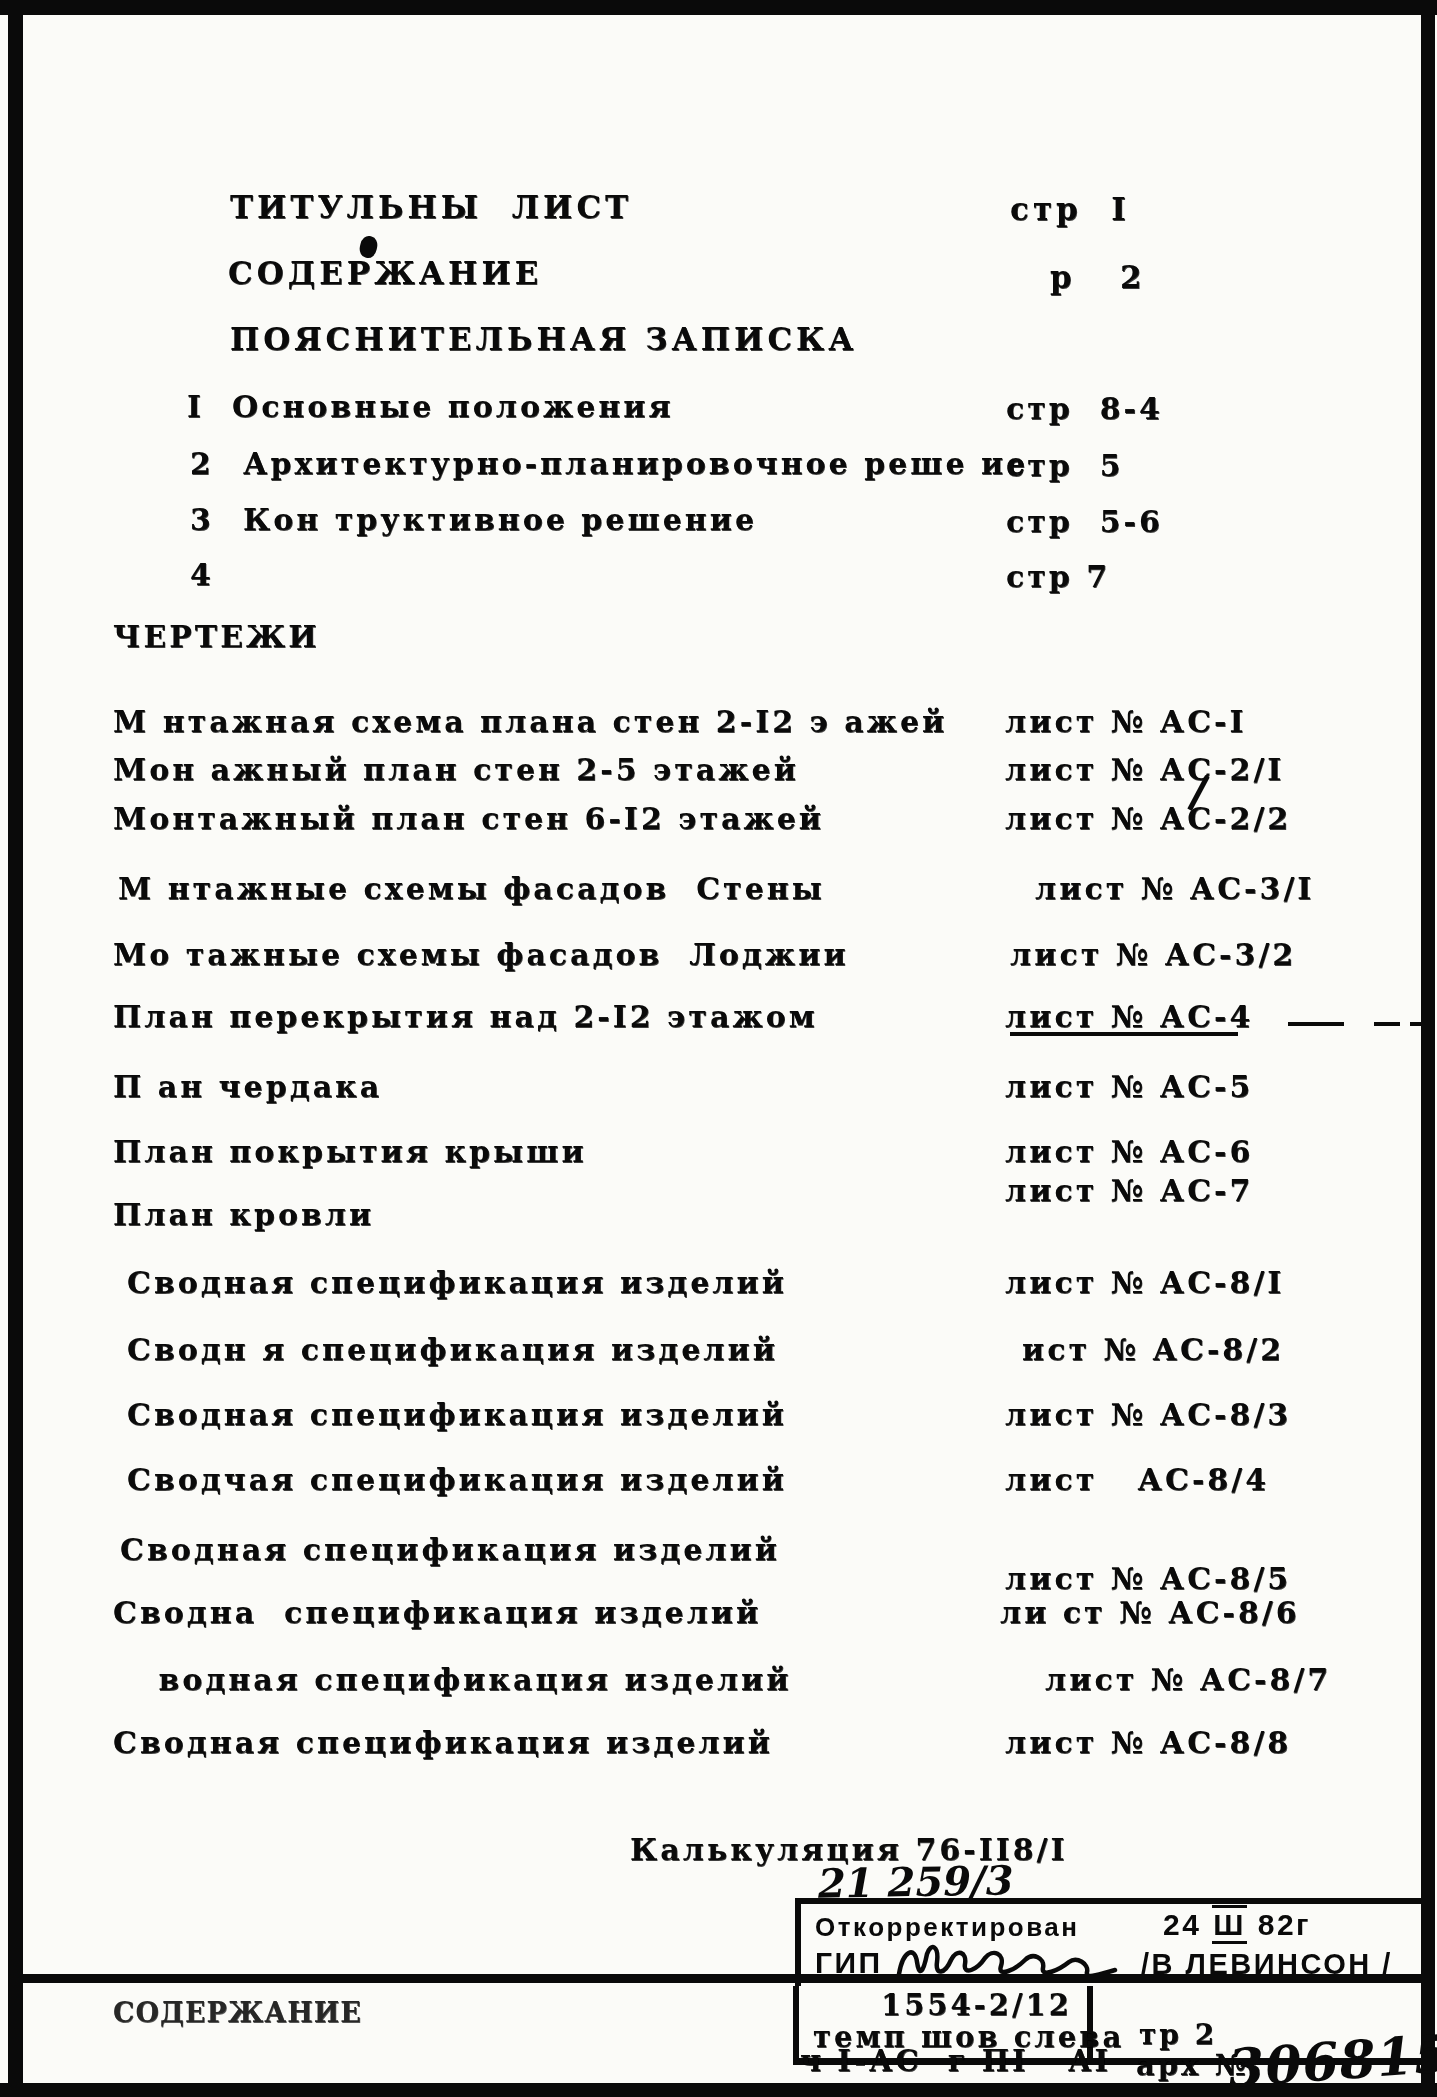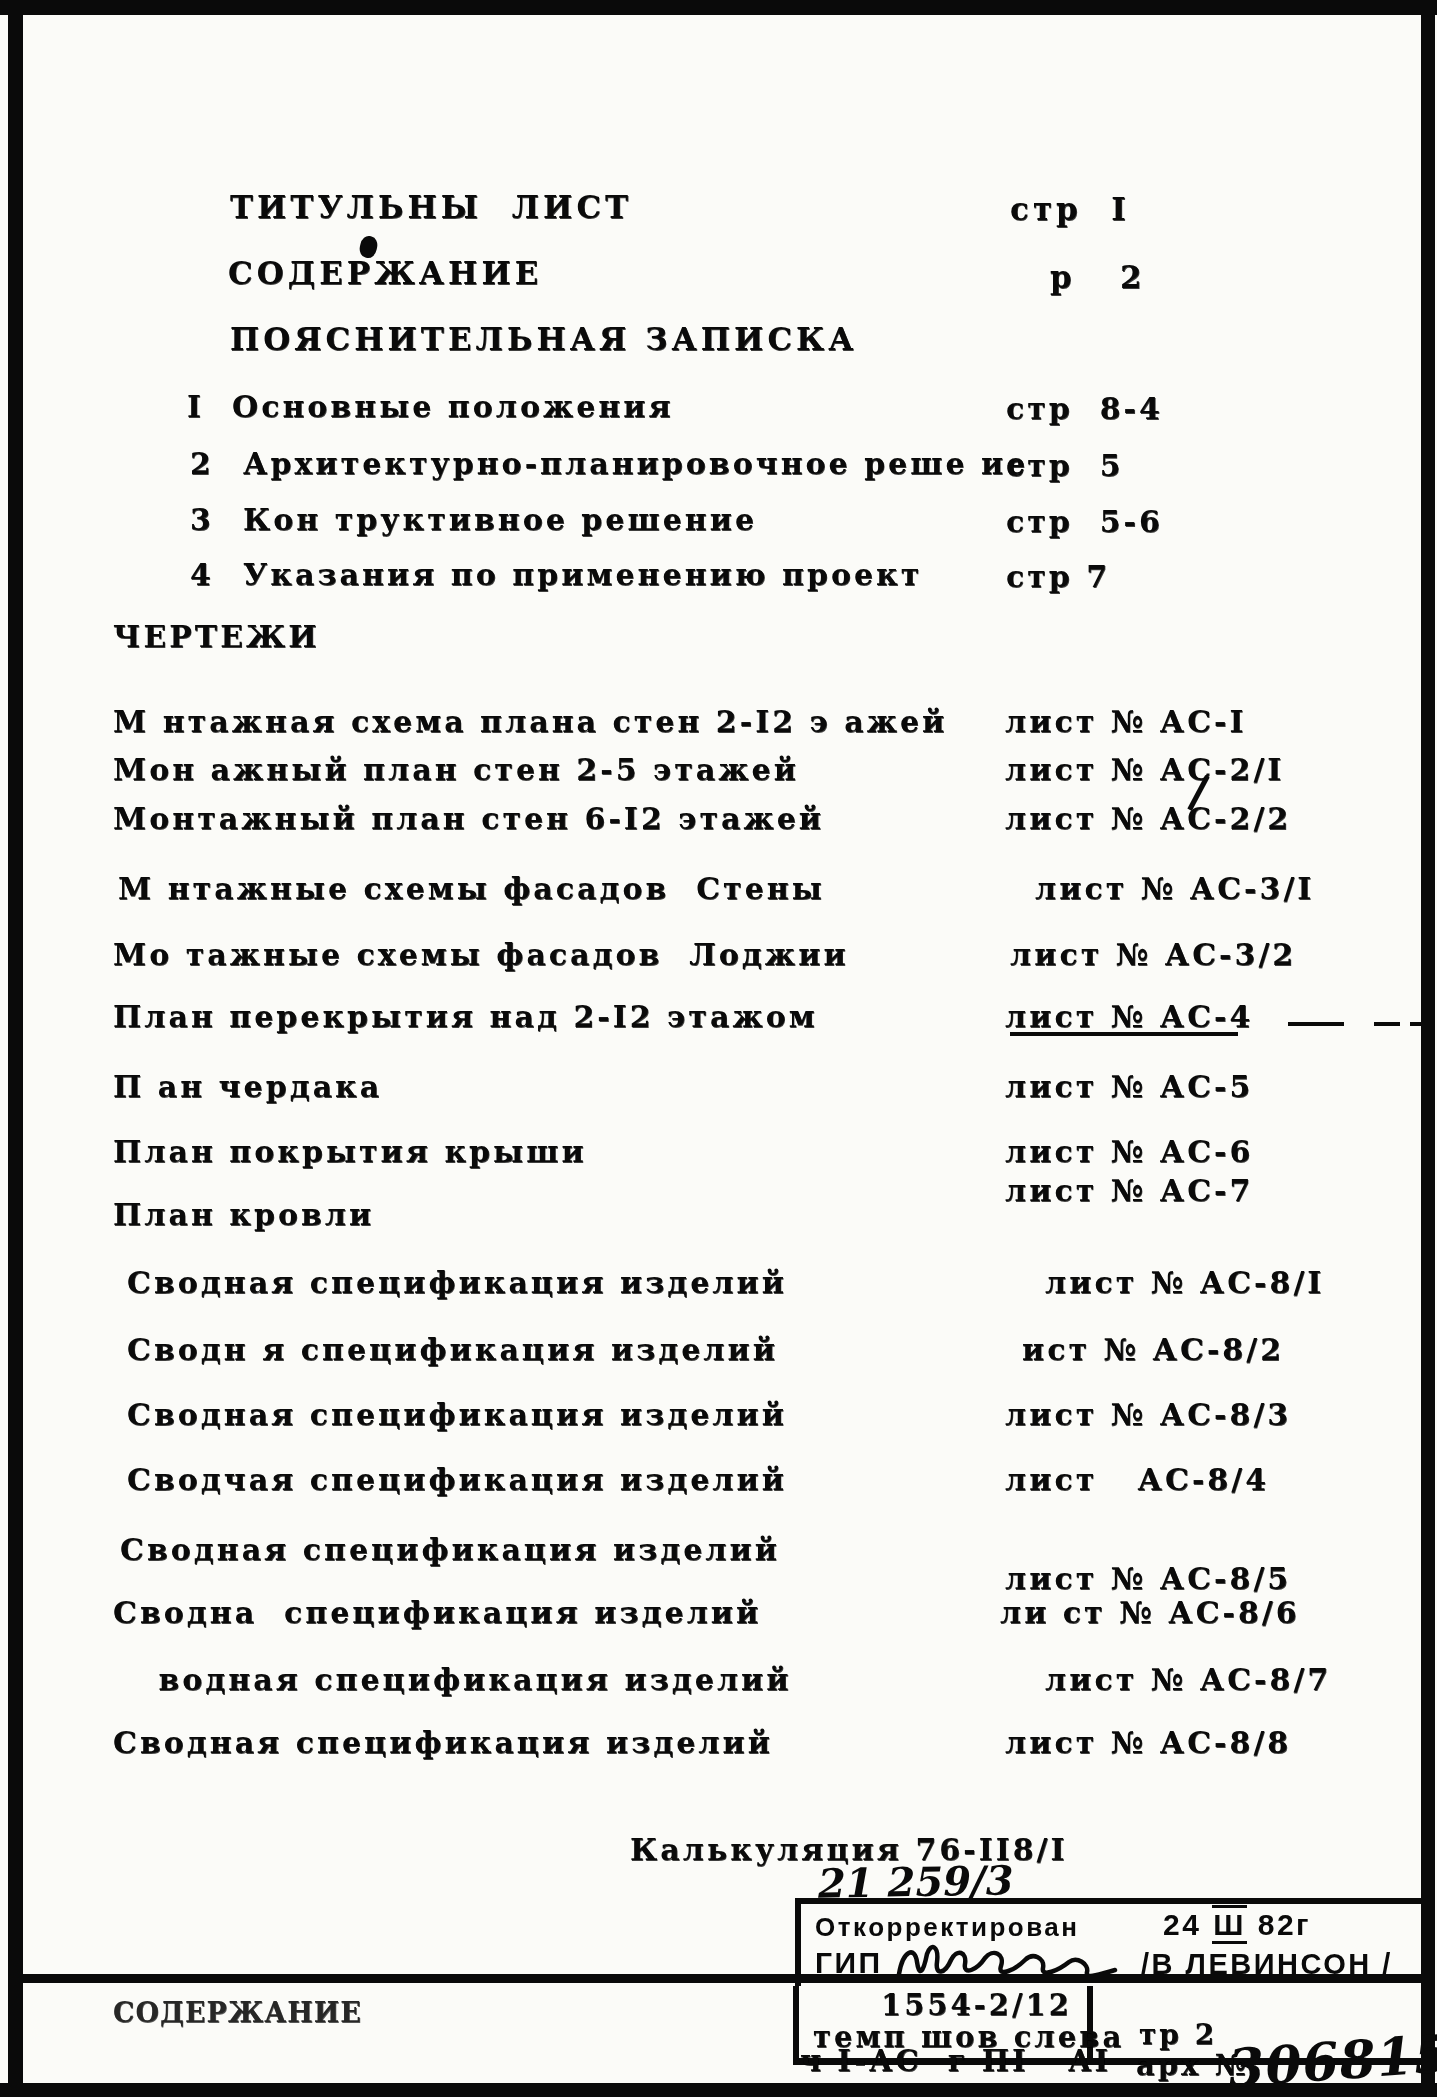--- a/index.html
+++ b/index.html
@@ -43,21 +43,20 @@
 
   <div class="typed" style="left:190px;top:447px;">2</div>
   <div class="typed" style="left:243px;top:447px;">Архитектурно-планировочное реше ие</div>
   <div class="typed" style="left:1006px;top:449px;">стр  5</div>
 
   <div class="typed" style="left:190px;top:503px;">3</div>
   <div class="typed" style="left:243px;top:503px;">Кон труктивное решение</div>
   <div class="typed" style="left:1006px;top:505px;">стр  5-6</div>
 
   <div class="typed" style="left:190px;top:558px;">4</div>
-  <div class="typed" style="left:243px;top:558px;">Указания по применению проект</div>
   <div class="typed" style="left:1006px;top:560px;">стр 7</div>
 
   <div class="typed" style="left:113px;top:620px;">ЧЕРТЕЖИ</div>
 
   <div class="typed" style="left:113px;top:705px;">М нтажная схема плана стен 2-I2 э ажей</div>
   <div class="typed" style="left:1005px;top:705px;">лист № АС-I</div>
 
   <div class="typed" style="left:113px;top:753px;">Мон ажный план стен 2-5 этажей</div>
   <div class="typed" style="left:1005px;top:753px;">лист № АС-2/I</div>
   <div class="bar" style="left:1196px;top:774px;width:5px;height:38px;transform:rotate(28deg);"></div>
@@ -81,21 +80,21 @@
   <div class="typed" style="left:113px;top:1070px;">П ан чердака</div>
   <div class="typed" style="left:1005px;top:1070px;">лист № АС-5</div>
 
   <div class="typed" style="left:113px;top:1135px;">План покрытия крыши</div>
   <div class="typed" style="left:1005px;top:1135px;">лист № АС-6</div>
 
   <div class="typed" style="left:113px;top:1198px;">План кровли</div>
   <div class="typed" style="left:1005px;top:1174px;">лист № АС-7</div>
 
   <div class="typed" style="left:127px;top:1266px;">Сводная спецификация изделий</div>
-  <div class="typed" style="left:1005px;top:1266px;margin-left:40px;">лист № АС-8/I</div>
+  <div class="typed" style="left:1005px;top:1266px;">лист № АС-8/I</div>
 
   <div class="typed" style="left:127px;top:1333px;">Сводн я спецификация изделий</div>
   <div class="typed" style="left:1022px;top:1333px;">ист № АС-8/2</div>
 
   <div class="typed" style="left:127px;top:1398px;">Сводная спецификация изделий</div>
   <div class="typed" style="left:1005px;top:1398px;">лист № АС-8/3</div>
 
   <div class="typed" style="left:127px;top:1463px;">Сводчая спецификация изделий</div>
   <div class="typed" style="left:1005px;top:1463px;">лист   АС-8/4</div>
 

